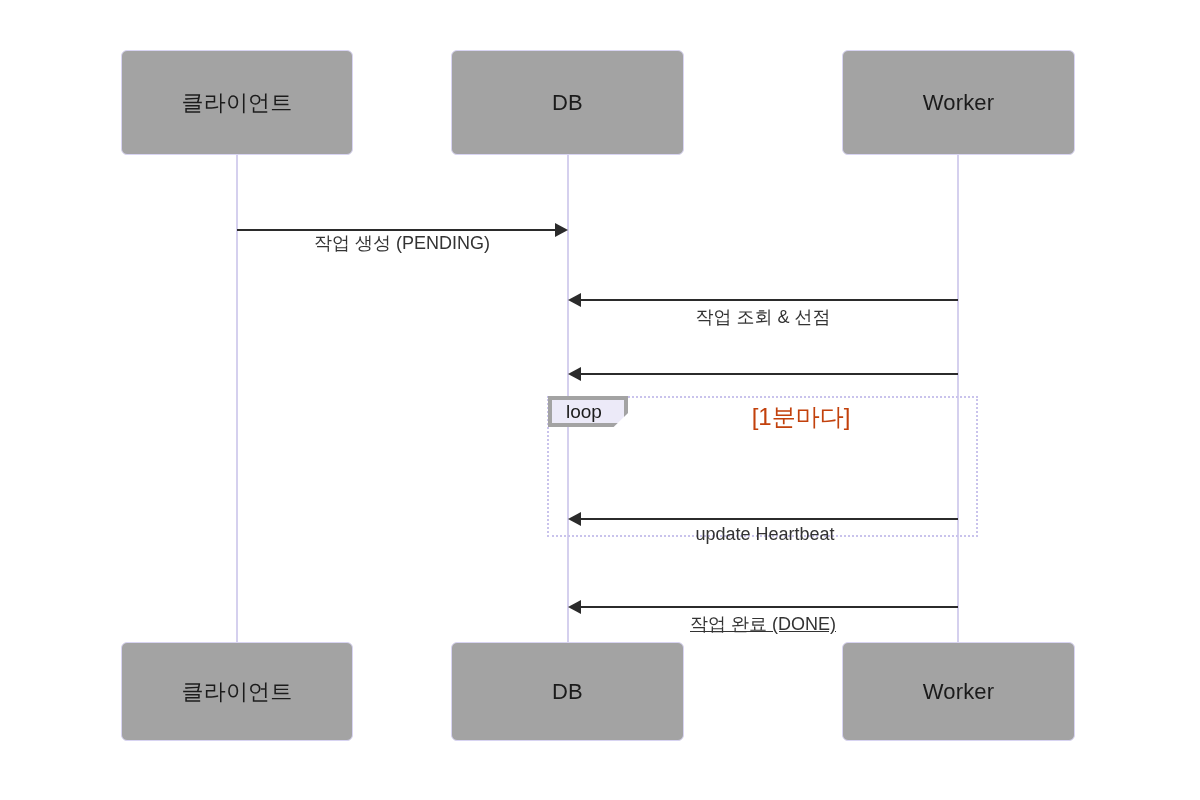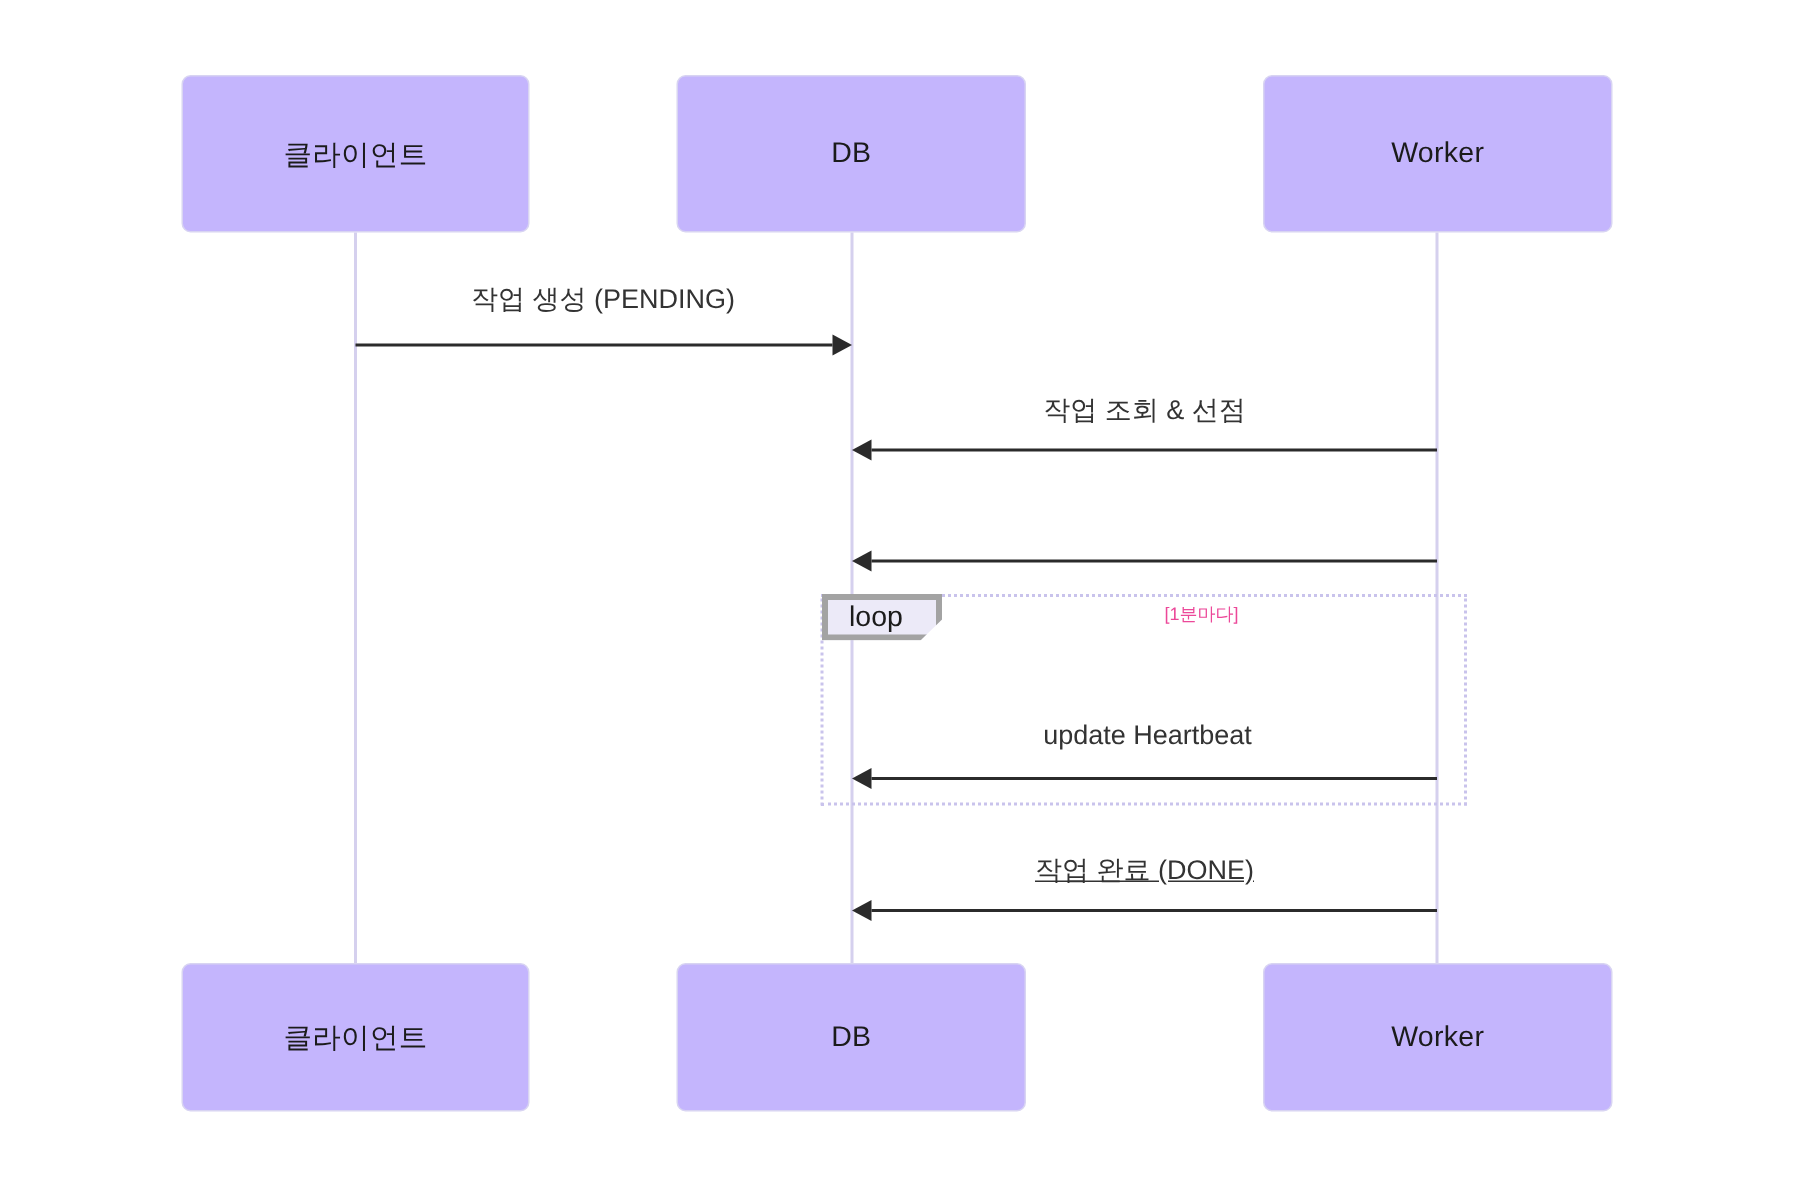--- a/index.html
+++ b/index.html
@@ -20,47 +20,48 @@
     position: absolute;
     left: 0; top: 0;
     width: 1200px;
     height: 800px;
   }
 
   
   .participant {
     position: absolute;
     box-sizing: border-box;
-    background: #c4b5fd;
+    background: #a3a3a3;
     border: 1px solid #D8D4F2;
     border-radius: 6px;
     display: flex;
     align-items: center;
     justify-content: center;
-    font-size: 19px;
+    font-size: 22px;
     color: #1b1b1b;
     letter-spacing: 0.2px;
     text-align: center;
   }
 
   
   .lifeline {
     position: absolute;
     width: 2px;
     background: #D5D0EE;
   }
 
   
   .msg-label {
     position: absolute;
     font-size: 18px;
     color: #333333;
     text-align: center;
     white-space: nowrap;
     transform: translateX(-50%);
+    margin-top: 44px;
   }
   .msg-line {
     position: absolute;
     height: 2px;
     background: #2b2b2b;
   }
   .arrow-head {
     position: absolute;
     width: 0;
     height: 0;
@@ -88,22 +89,22 @@
     border: 4px solid #a3a3a3;
     font-size: 19px;
     color: #1b1b1b;
     display: flex;
     align-items: center;
     padding-left: 14px;
     clip-path: polygon(0 0, 100% 0, 100% 55%, 82% 100%, 0 100%);
   }
   .fragment-condition {
     position: absolute;
-    font-size: 12px;
-    color: #ec4899;
+    font-size: 24px;
+    color: #c2410c;
     white-space: nowrap;
     transform: translateX(-50%);
   }
 </style>
 </head>
 <body>
 
 <div id="diagram">
 
   <div class="participant" style="left:121px; top:50px; width:232px; height:105px;">

